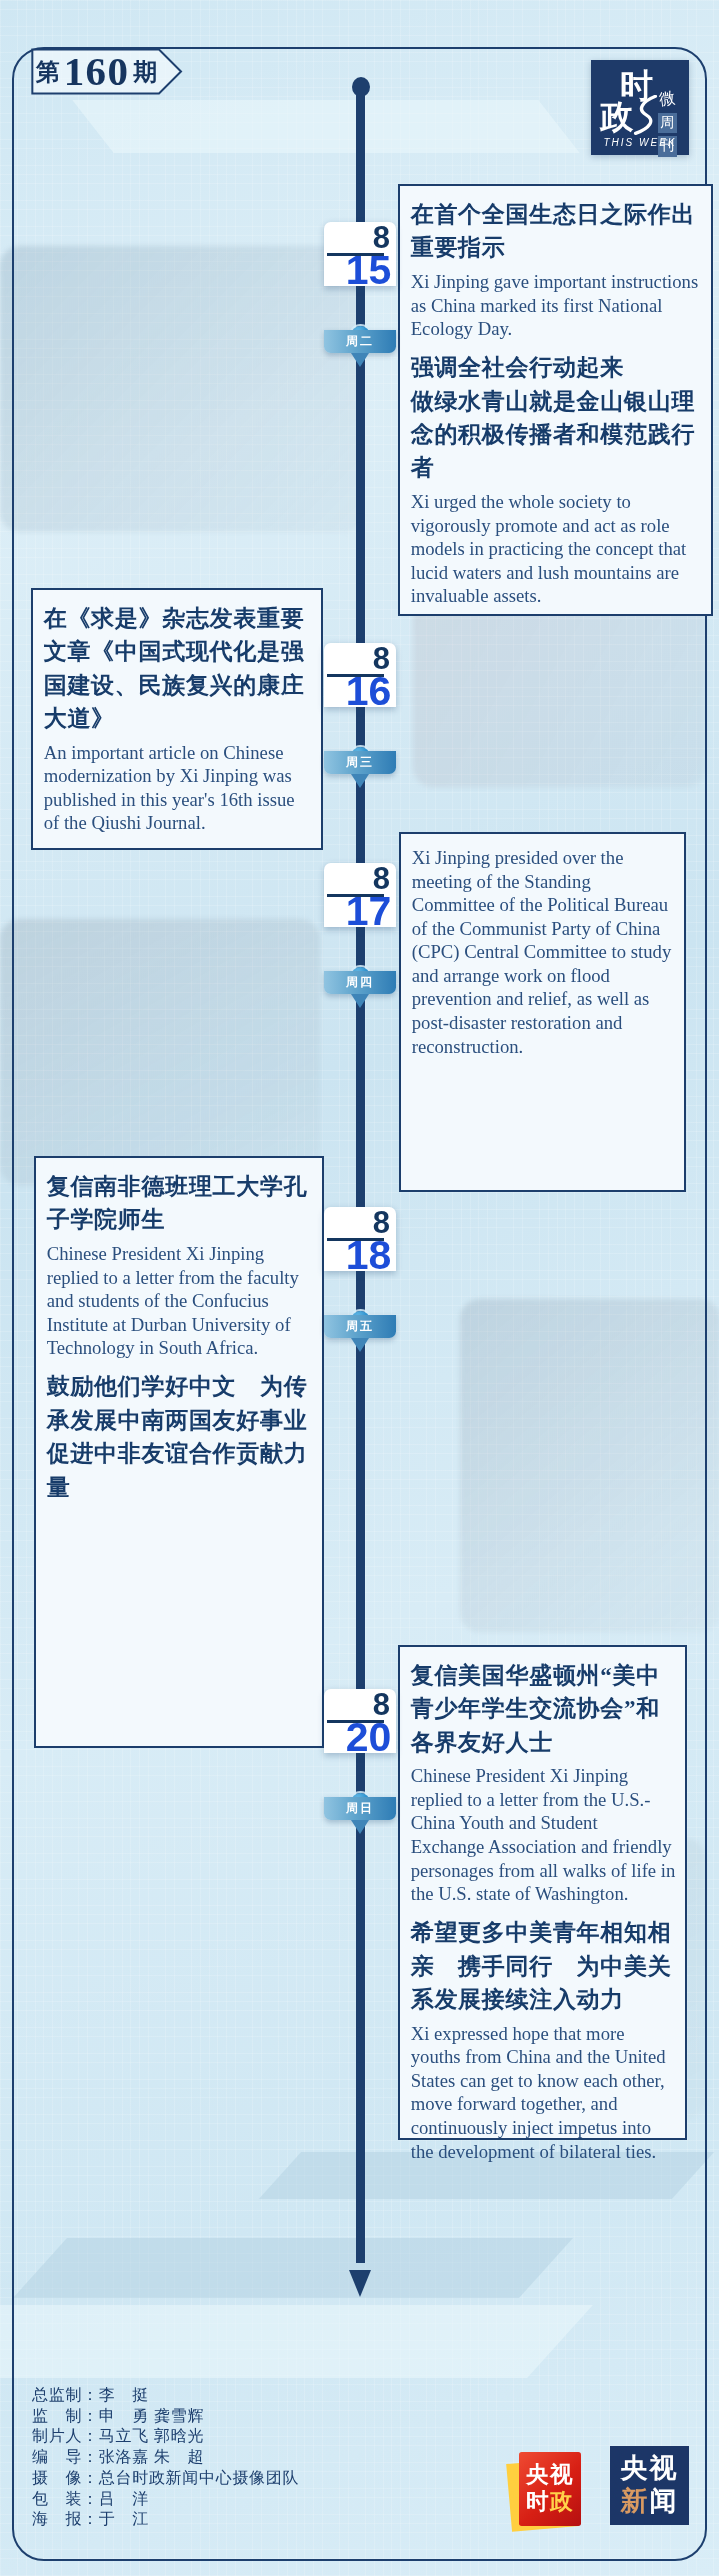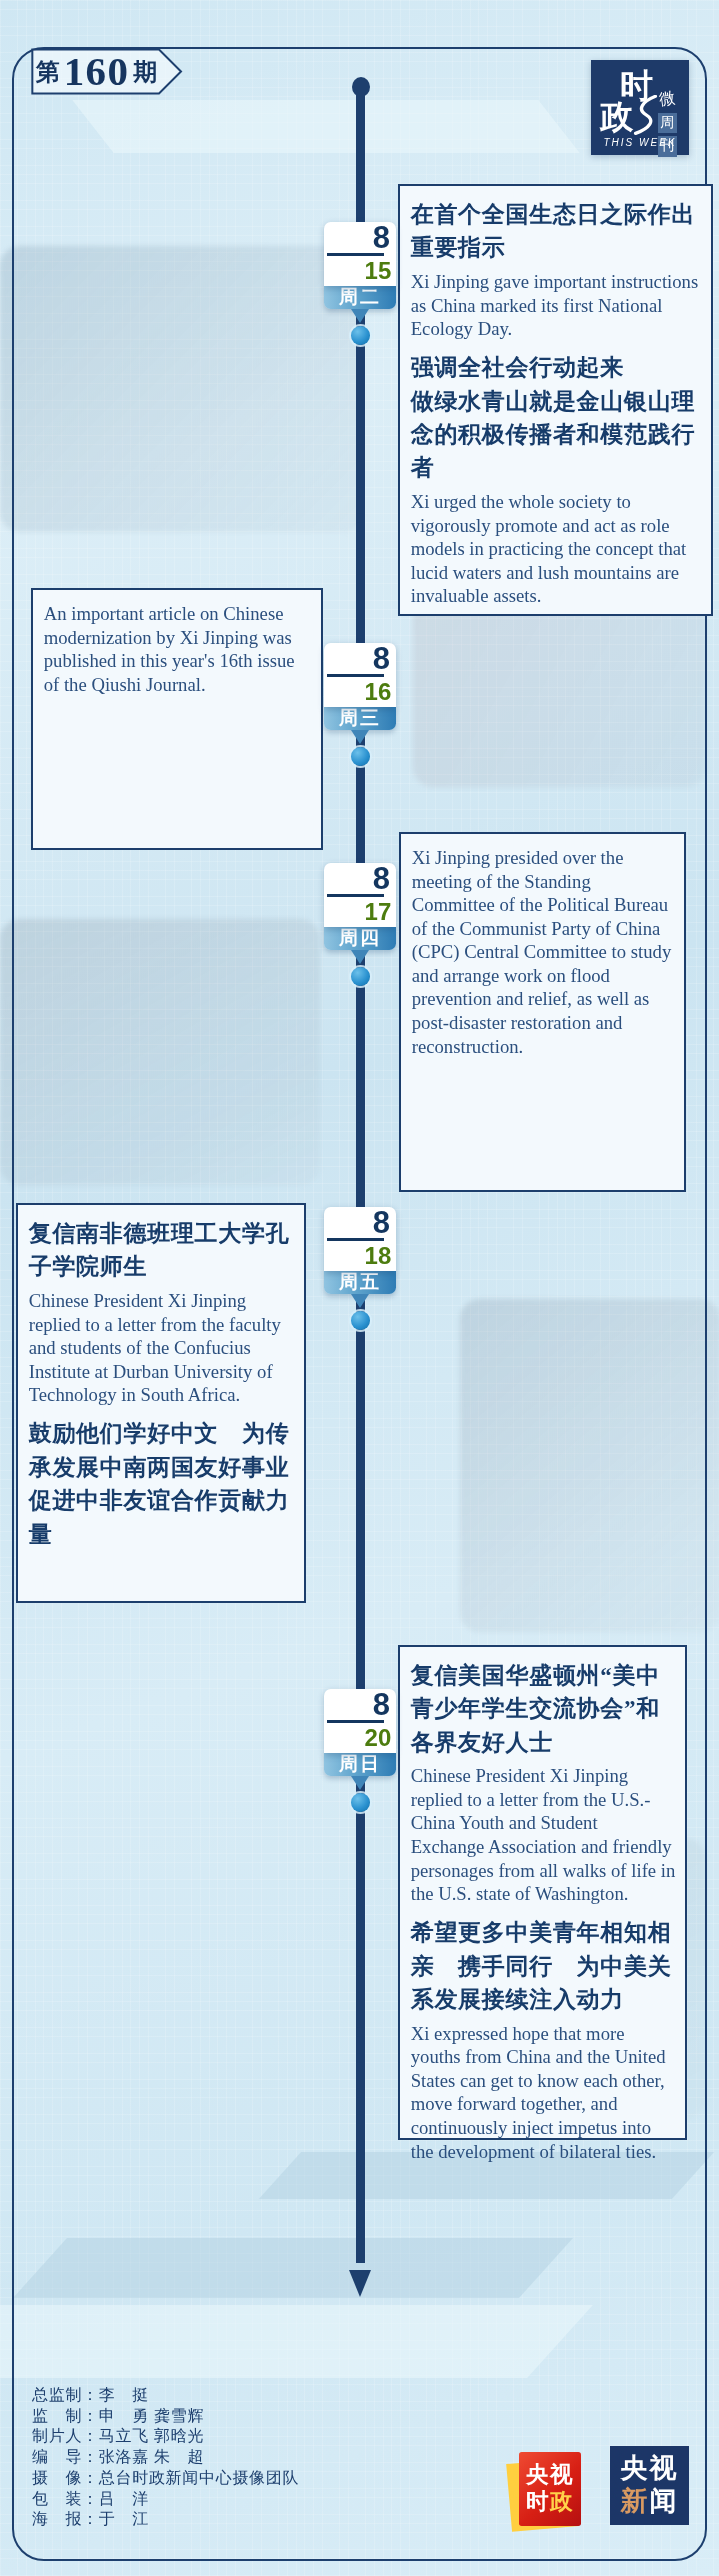--- a/index.html
+++ b/index.html
@@ -38,22 +38,22 @@
   .tl-line{position:absolute;left:356px;top:87px;width:8.7px;height:2176px;background:#1d3f6e;}
   .tl-arrow{position:absolute;left:349px;top:2270px;width:0;height:0;border-left:11.3px solid transparent;border-right:11.3px solid transparent;border-top:27px solid #1d3f6e;}
   .tl-dot{position:absolute;left:351px;width:18.7px;height:18.7px;border-radius:50%;
     background:radial-gradient(circle at 35% 30%,#6cc0ea 0%,#2b92d0 55%,#0f6da8 100%);
     box-shadow:0 0 0 2px rgba(215,238,250,.85);}
   
   .dbadge{position:absolute;left:324px;width:72px;z-index:5;}
   .dbox{position:relative;height:64px;background:#ffffff;border-radius:6.7px 6.7px 0 0;box-shadow:0 2.7px 6.7px rgba(30,70,110,.28);}
   .dbox .m{position:absolute;top:0px;right:6px;font-size:31px;line-height:31px;font-weight:700;color:#14365f;}
   .dbox .bar{position:absolute;top:31px;left:3.3px;width:57px;height:3.3px;background:#14365f;}
-  .dbox .d{position:absolute;top:33px;right:4.7px;font-size:24px;line-height:31px;font-weight:700;color:#4d7c0f;text-align:center;}
-  .wtab{height:22.6px;background:linear-gradient(90deg,#90c4e1 0%,#5ea3cc 45%,#2e7cb5 100%);border-radius:0 0 6.7px 6.7px;color:#fff;font-size:19px;font-weight:700;text-align:center;line-height:22.6px;letter-spacing:2px;box-shadow:0 2.7px 5.3px rgba(30,70,110,.25);}
+  .dbox .d{position:absolute;top:33px;right:4.7px;font-size:41px;line-height:31px;font-weight:700;color:#1d4ed8;text-align:center;}
+  .wtab{height:22.6px;background:linear-gradient(90deg,#90c4e1 0%,#5ea3cc 45%,#2e7cb5 100%);border-radius:0 0 6.7px 6.7px;color:#fff;font-size:12px;font-weight:700;text-align:center;line-height:22.6px;letter-spacing:2px;box-shadow:0 2.7px 5.3px rgba(30,70,110,.25);margin-top:44px;}
   .wptr{width:0;height:0;margin:0 auto;border-left:9.3px solid transparent;border-right:9.3px solid transparent;border-top:14.7px solid #3f85b8;}
   
   .card{position:absolute;background:#f3f9fd;border:2px solid #1c3e6c;box-sizing:border-box;padding:12px 9.3px 8px 10.7px;z-index:3;}
   .zh{font-family:"Liberation Serif",serif;font-weight:700;font-size:23px;line-height:1.45;color:#173c6a;letter-spacing:0.7px;white-space:pre-line;margin:0 0 5.3px 0;}
   .en{font-family:Liberation Serif, serif;font-size:18.7px;line-height:1.26;color:#2b4f7e;margin:0 0 10.7px 0;}
   
   .credits{position:absolute;left:32px;top:2385px;color:#1d3f6e;font-size:16px;line-height:20.7px;letter-spacing:0.7px;}
   
   .logo-red-shadow{position:absolute;left:509px;top:2461px;width:67px;height:68px;background:#ffcf3f;transform:rotate(-5deg);}
   .logo-red{position:absolute;left:519px;top:2452px;width:62px;height:74px;background:linear-gradient(135deg,#ef4a32 0%,#d71f14 55%,#b51010 100%);border-radius:2.7px;display:flex;flex-direction:column;align-items:center;justify-content:center;gap:2.7px;}
@@ -167,28 +167,29 @@
 
   <div class="card" style="left:398px;top:184px;width:315px;height:432px;">
     <p class="zh">在首个全国生态日之际作出重要指示</p>
     <p class="en">Xi Jinping gave important instructions as China marked its first National Ecology Day.</p>
     <p class="zh">强调全社会行动起来
 做绿水青山就是金山银山理念的积极传播者和模范践行者</p>
     <p class="en">Xi urged the whole society to vigorously promote and act as role models in practicing the concept that lucid waters and lush mountains are invaluable assets.</p>
   </div>
 
   <div class="card" style="left:31px;top:588px;width:292px;height:262px;">
+    <p class="zh">在《求是》杂志发表重要文章《中国式现代化是强国建设、民族复兴的康庄大道》</p>
     <p class="en">An important article on Chinese modernization by Xi Jinping was published in this year's 16th issue of the Qiushi Journal.</p>
   </div>
 
   <div class="card" style="left:399px;top:832px;width:287px;height:360px;">
     <p class="en">Xi Jinping presided over the meeting of the Standing Committee of the Political Bureau of the Communist Party of China (CPC) Central Committee to study and arrange work on flood prevention and relief, as well as post-disaster restoration and reconstruction.</p>
   </div>
 
-  <div class="card" style="left:16px;top:1156px;width:290px;height:400px;margin-top:47px;">
+  <div class="card" style="left:34px;top:1156px;width:290px;height:592px;">
     <p class="zh">复信南非德班理工大学孔子学院师生</p>
     <p class="en">Chinese President Xi Jinping replied to a letter from the faculty and students of the Confucius Institute at Durban University of Technology in South Africa.</p>
     <p class="zh">鼓励他们学好中文　为传承发展中南两国友好事业　促进中非友谊合作贡献力量</p>
   </div>
 
   <div class="card" style="left:398px;top:1645px;width:289px;height:495px;">
     <p class="zh">复信美国华盛顿州“美中青少年学生交流协会”和各界友好人士</p>
     <p class="en">Chinese President Xi Jinping replied to a letter from the U.S.-China Youth and Student Exchange Association and friendly personages from all walks of life in the U.S. state of Washington.</p>
     <p class="zh">希望更多中美青年相知相亲　携手同行　为中美关系发展接续注入动力</p>
     <p class="en">Xi expressed hope that more youths from China and the United States can get to know each other, move forward together, and continuously inject impetus into the development of bilateral ties.</p>

